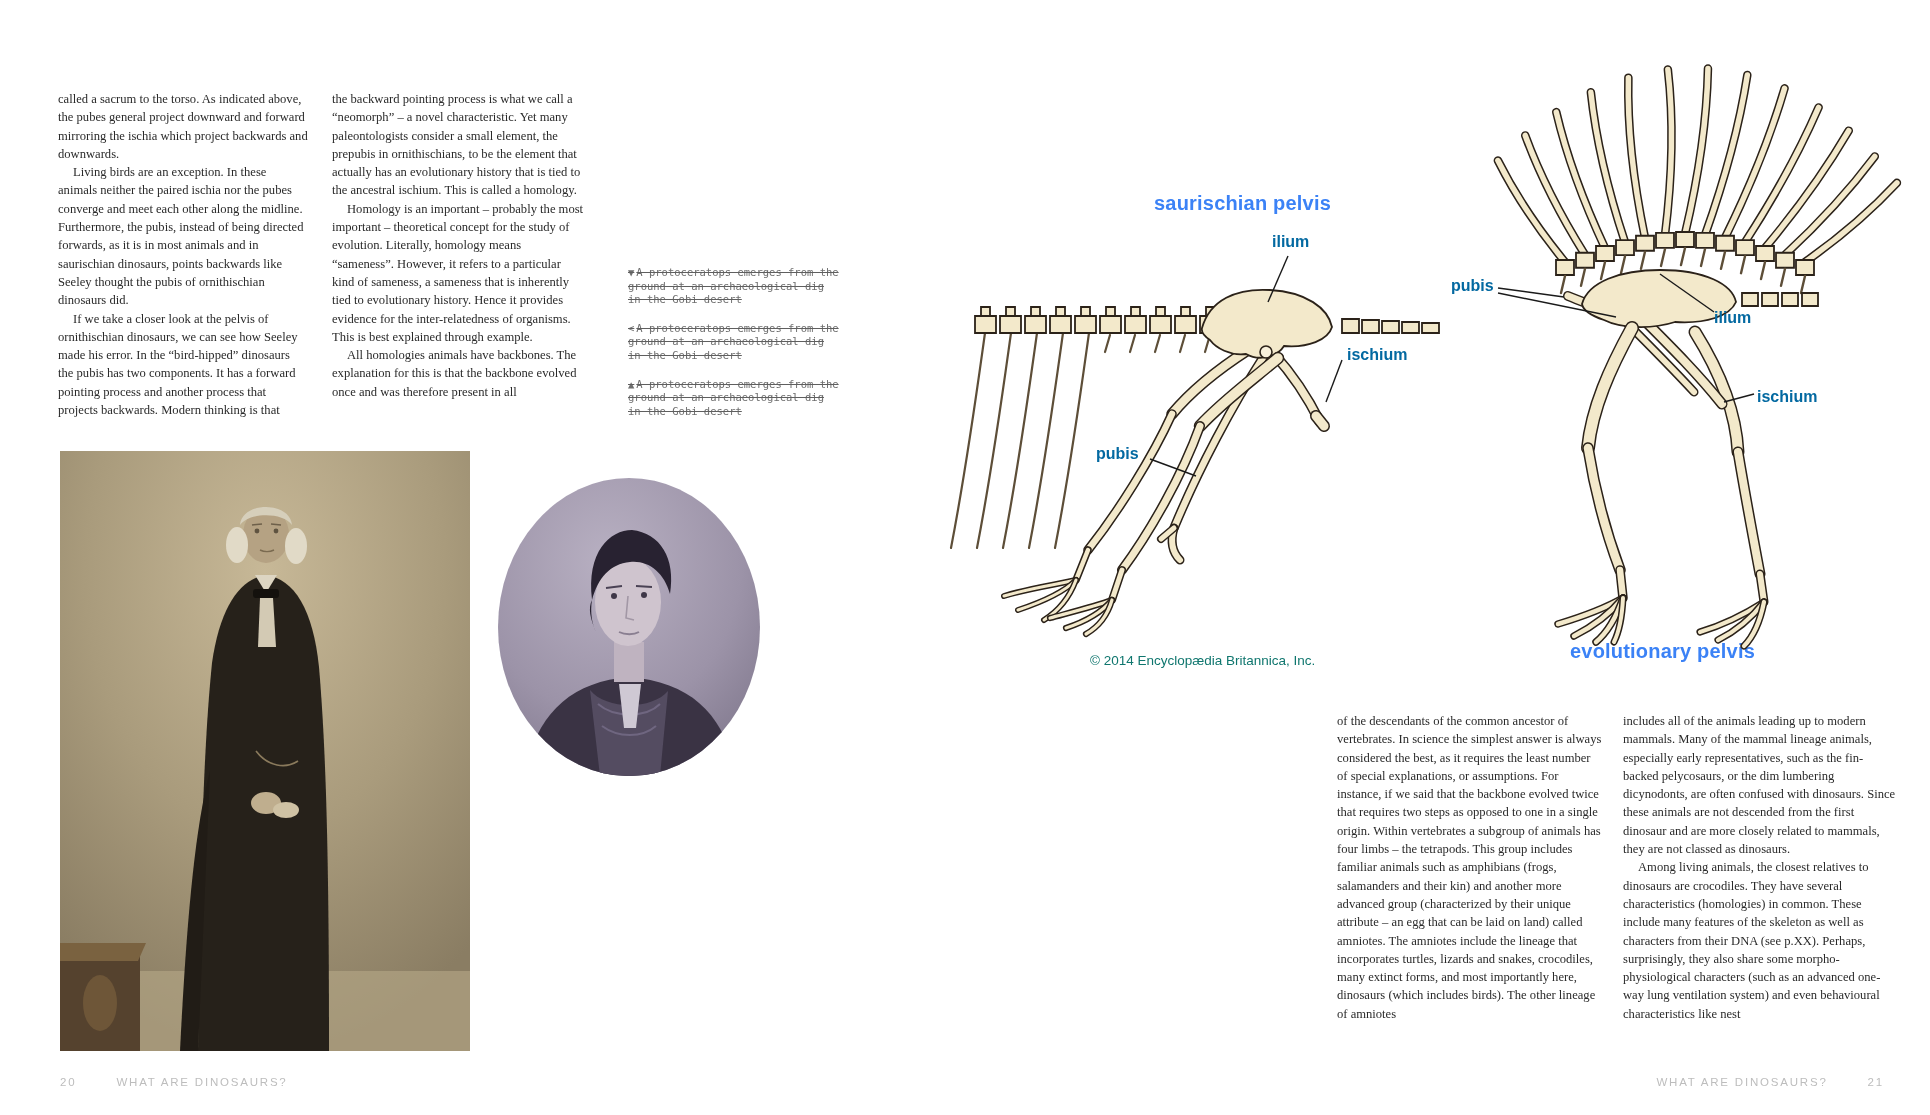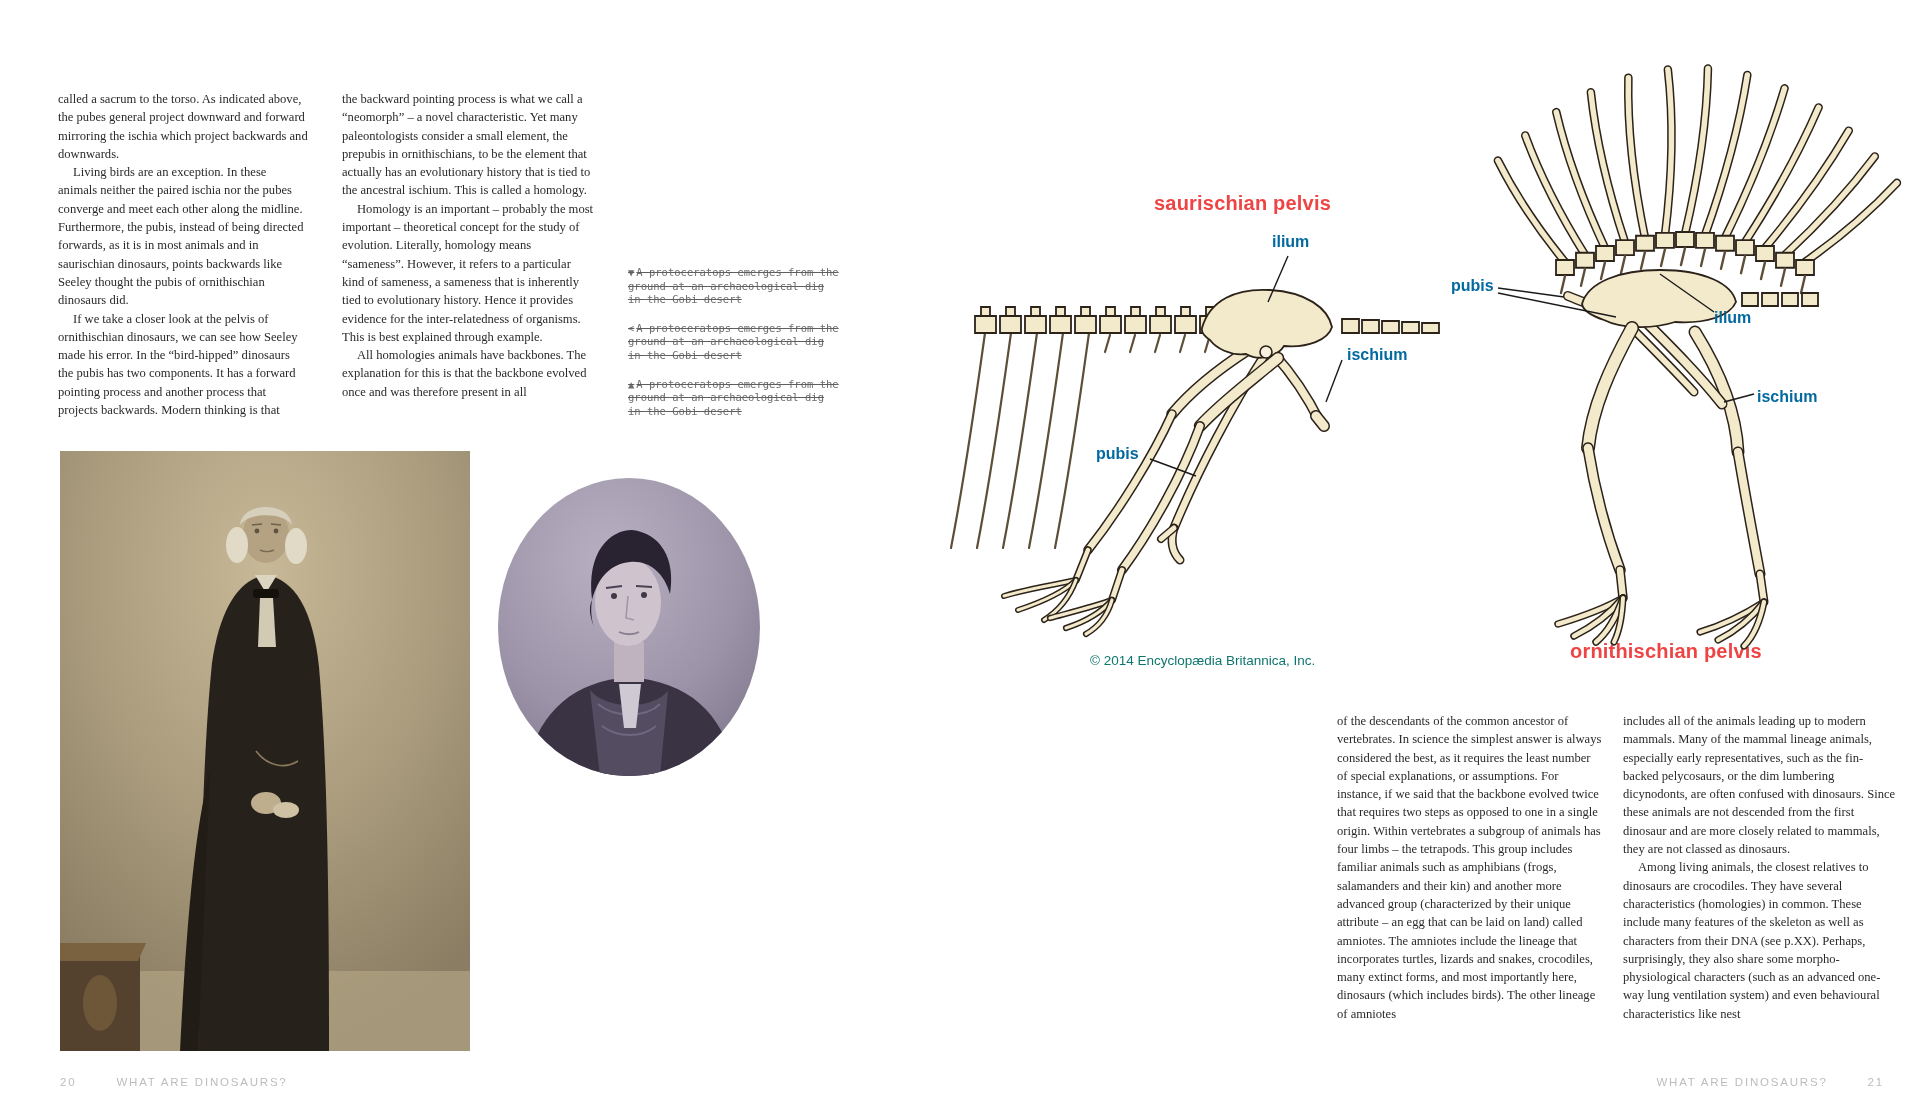--- a/index.html
+++ b/index.html
@@ -3,39 +3,39 @@
 <meta charset="utf-8">
 <style>
   html,body{margin:0;padding:0;background:#e8e8e8;}
   #spread{position:relative;width:1930px;height:1115px;background:#ffffff;overflow:hidden;
           font-family:"Liberation Serif",serif;}
   
   .col{position:absolute;font-size:12.6px;line-height:18.3px;color:#2a2a2a;}
   .col p{margin:0;text-indent:15px;}
   .col p:first-child{text-indent:0;}
   #col1{left:58px;top:90px;width:250px;}
-  #col2{left:342px;top:90px;width:253px;}
+  #col2{left:332px;top:90px;width:253px;}
   #col3{left:1337px;top:712px;width:266px;}
   #col4{left:1623px;top:712px;width:274px;}
   
   #captions{position:absolute;left:628px;top:266px;width:212px;}
   .caption{font-family:"DejaVu Sans Mono",monospace;font-size:10.5px;line-height:13.6px;
            color:#6e6e6e;text-decoration:line-through;text-decoration-color:#5f5f5f;
            margin-bottom:15px;}
   .cap-marker{margin-right:2px;}
   
   #photo-rect{position:absolute;left:60px;top:451px;width:410px;height:600px;}
   #photo-oval{position:absolute;left:498px;top:478px;width:262px;height:298px;border-radius:50%;overflow:hidden;}
   #photo-rect svg,#photo-oval svg{display:block;}
   
   .skel{position:absolute;}
   #svg-saur{left:880px;top:230px;}
   #svg-orn{left:1470px;top:60px;}
   .diag-title{position:absolute;font-family:"Liberation Sans",sans-serif;font-weight:700;
-              font-size:20px;color:#ef4444;letter-spacing:.2px;}
+              font-size:20px;color:#3b82f6;letter-spacing:.2px;}
   #title-saur{left:1154px;top:192px;}
   #title-orn{left:1570px;top:640px;}
   .bone-label{position:absolute;font-family:"Liberation Sans",sans-serif;font-weight:600;
               font-size:16px;color:#0369a1;}
   #lbl-saur-ilium{left:1272px;top:233px;}
   #lbl-saur-ischium{left:1347px;top:346px;}
   #lbl-saur-pubis{left:1096px;top:445px;}
   #lbl-orn-pubis{left:1451px;top:277px;}
   #lbl-orn-ilium{left:1714px;top:309px;}
   #lbl-orn-ischium{left:1757px;top:388px;}
@@ -143,21 +143,21 @@
         <circle cx="146" cy="117" r="3" fill="#3f3848"></circle>
         <path d="M108,110 L124,108 M138,108 L154,109" stroke="#4a4254" stroke-width="2" fill="none"></path>
         <path d="M130,118 L128,140 L136,142" stroke="#a297a5" stroke-width="1.6" fill="none"></path>
         <path d="M121,154 C127,157 136,157 141,154" stroke="#8a7f91" stroke-width="1.8" fill="none"></path>
       </svg>
     </figure>
   </section>
 
   <section>
     <div class="diag-title" id="title-saur">saurischian pelvis</div>
-    <div class="diag-title" id="title-orn">ornithischian pelvis</div>
+    <div class="diag-title" id="title-orn">evolutionary pelvis</div>
 
     <svg class="skel" id="svg-saur" width="580" height="430" viewBox="0 0 580 430">
         <path d="M105,103 C97,160 87,235 71,318" fill="none" stroke="#5d4e38" stroke-width="2.2" stroke-linecap="round"></path>
         <path d="M131,103 C123,160 113,235 97,318" fill="none" stroke="#5d4e38" stroke-width="2.2" stroke-linecap="round"></path>
         <path d="M157,103 C149,160 139,235 123,318" fill="none" stroke="#5d4e38" stroke-width="2.2" stroke-linecap="round"></path>
         <path d="M183,103 C175,160 165,235 149,318" fill="none" stroke="#5d4e38" stroke-width="2.2" stroke-linecap="round"></path>
         <path d="M209,103 C201,160 191,235 175,318" fill="none" stroke="#5d4e38" stroke-width="2.2" stroke-linecap="round"></path>
         <path d="M368,120 C340,138 312,160 292,184" fill="none" stroke="#2b2219" stroke-width="11.5" stroke-linecap="round"></path>
         <path d="M368,120 C340,138 312,160 292,184" fill="none" stroke="#f3e9cb" stroke-width="8.5" stroke-linecap="round"></path>
         <path d="M292,184 C272,228 238,282 208,320" fill="none" stroke="#2b2219" stroke-width="9.5" stroke-linecap="round"></path>

